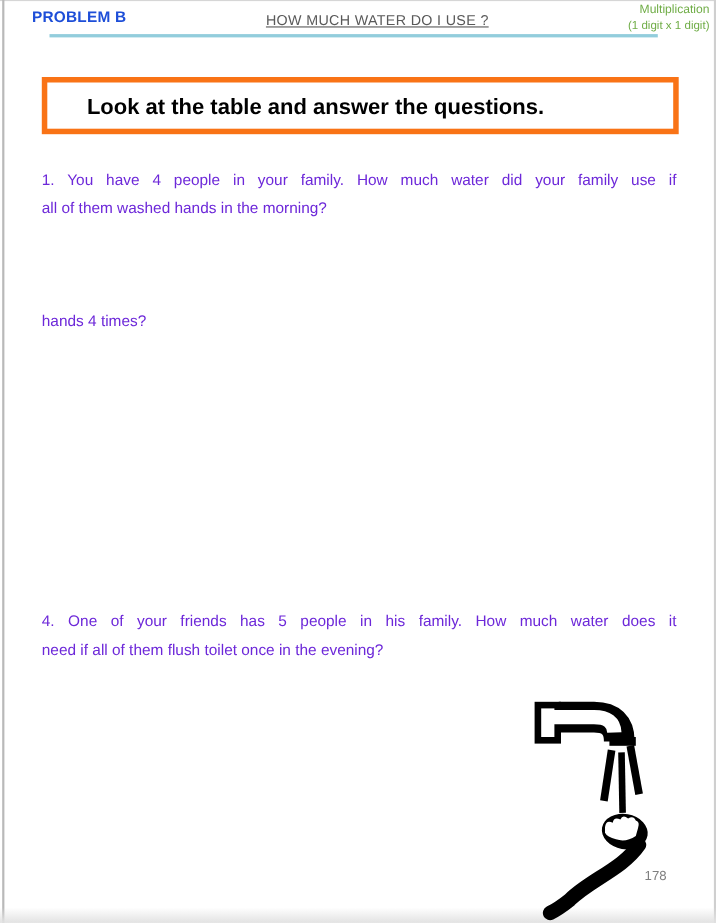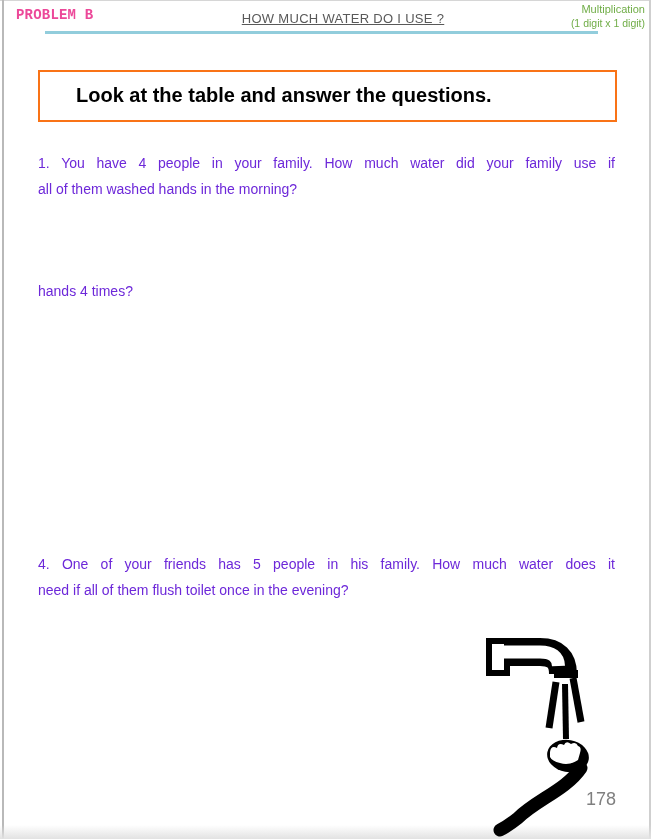--- a/index.html
+++ b/index.html
@@ -16,42 +16,42 @@
 
   
   .edge-left  { position: absolute; left: 2px;  top: 0; bottom: 0; width: 2px; background: #b9b9b9; }
   .edge-right { position: absolute; right: 0;   top: 0; bottom: 0; width: 2px; background: #cfcfcf; }
   .edge-top   { position: absolute; left: 0; right: 0; top: 0; height: 1px; background: #d6d6d6; }
   .edge-bottom{ position: absolute; left: 0; right: 0; bottom: 0; height: 14px;
                 background: linear-gradient(to bottom, rgba(255,255,255,0), #e2e2e2); }
 
   
   .problem-label {
-    position: absolute; left: 16px; top: 7px;
-    font-size: 14px; font-weight: 700; color: #ec4899; letter-spacing: 0.2px; font-family: Liberation Mono, monospace;
+    position: absolute; left: 29px; top: 7px;
+    font-size: 14px; font-weight: 700; color: #1d4ed8; letter-spacing: 0.2px;
   }
   .doc-title {
     position: absolute; left: 36px; top: 11px; width: 614px;
     text-align: center; font-size: 13px; color: #595959; letter-spacing: 0.3px; text-decoration: underline;
   }
   .topic {
     position: absolute; right: 6px; top: 2px;
     text-align: right; color: #70AD47; line-height: 14px;
   }
   .topic-line1 { font-size: 11px; }
   .topic-line2 { font-size: 10.5px; text-align: right; }
   .header-rule {
     position: absolute; left: 45px; top: 31px; width: 553px; height: 3px;
     background: #92CDDC;
   }
 
   
   .instruction-box {
     position: absolute; left: 38px; top: 70px; width: 579px; height: 52px;
-    border: 2px solid #f97316; background: #ffffff;
+    border: 5px solid #f97316; background: #ffffff;
   }
   .instruction-text {
     display: block; padding-left: 36px; line-height: 47px;
     font-size: 20px; font-weight: 700; color: #000000;
   }
 
   
   .question {
     position: absolute; left: 38px; width: 577px;
     font-size: 14px; color: #6d28d9; line-height: 26px;
@@ -62,21 +62,21 @@
   .q4 { top: 551px; }
   .q-line1 { text-align: justify; text-align-last: justify; }
   .q-line2 { text-align: left; }
 
   
   .faucet-art { position: absolute; left: 478px; top: 628px; width: 120px; height: 210px; }
 
   
   .page-number {
     position: absolute; left: 586px; top: 789px;
-    font-size: 18px; color: #7f7f7f;
+    font-size: 12px; color: #7f7f7f;
   }
 </style>
 </head>
 <body>
 
 <div class="page">
 
   <div class="edge-top"></div>
   <div class="edge-left"></div>
   <div class="edge-right"></div>

